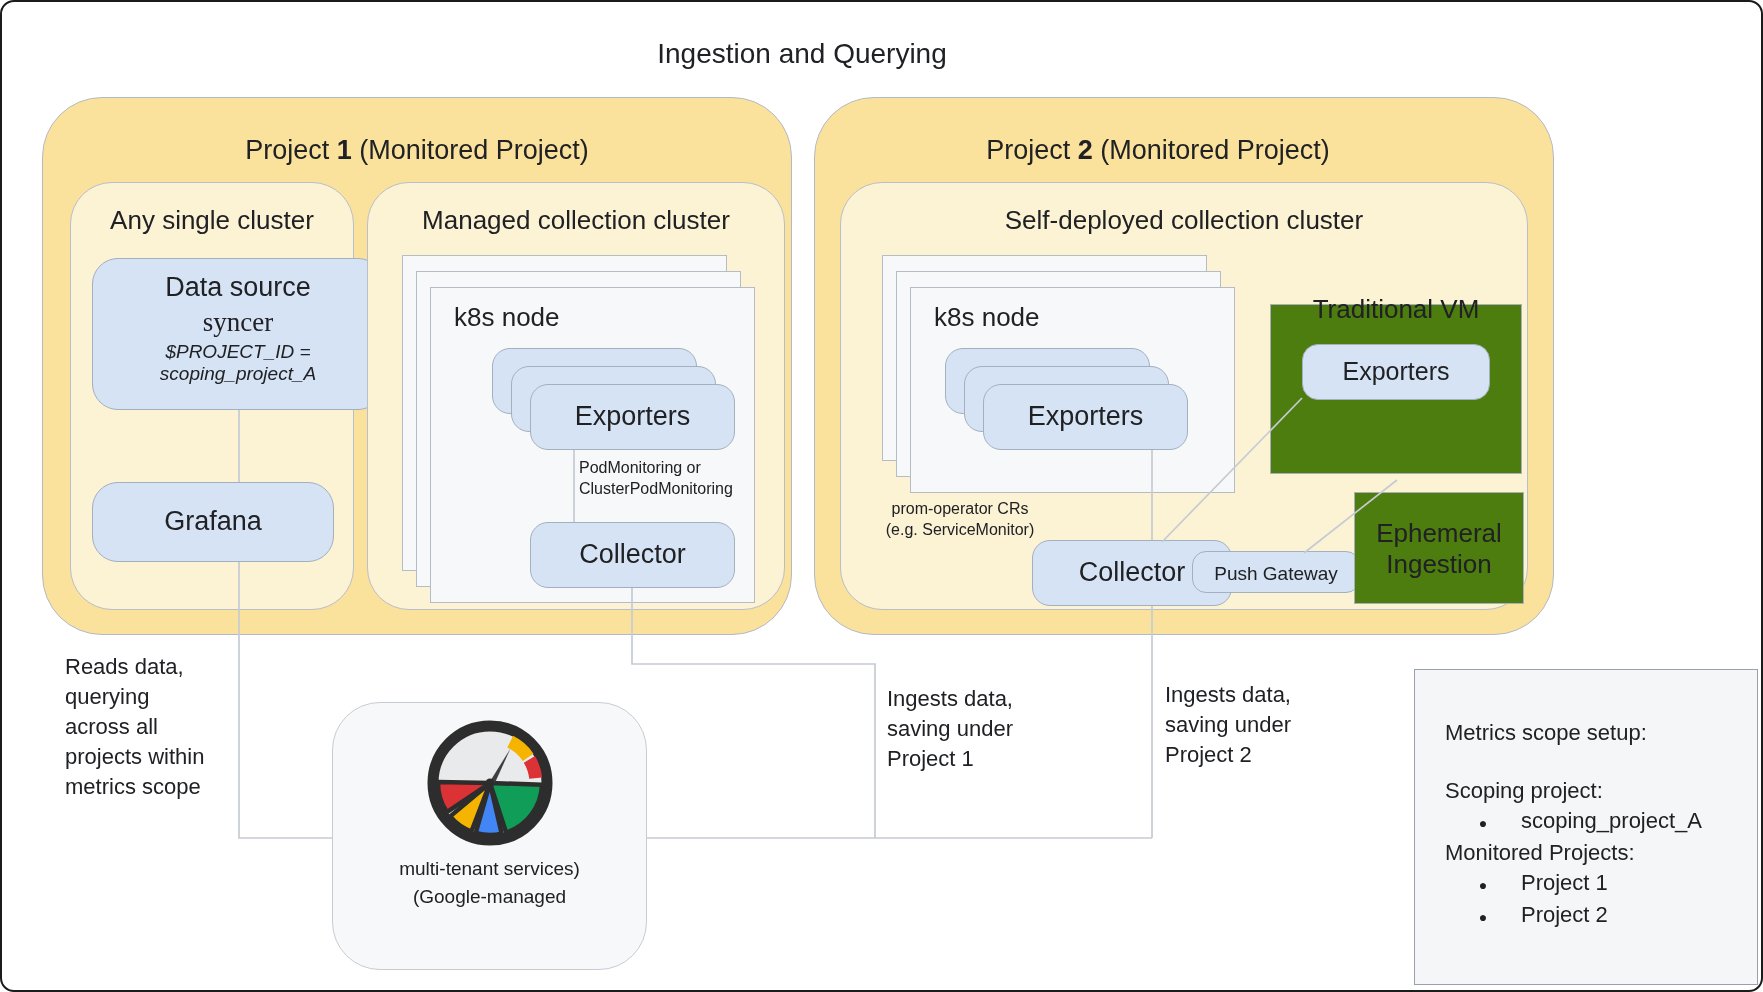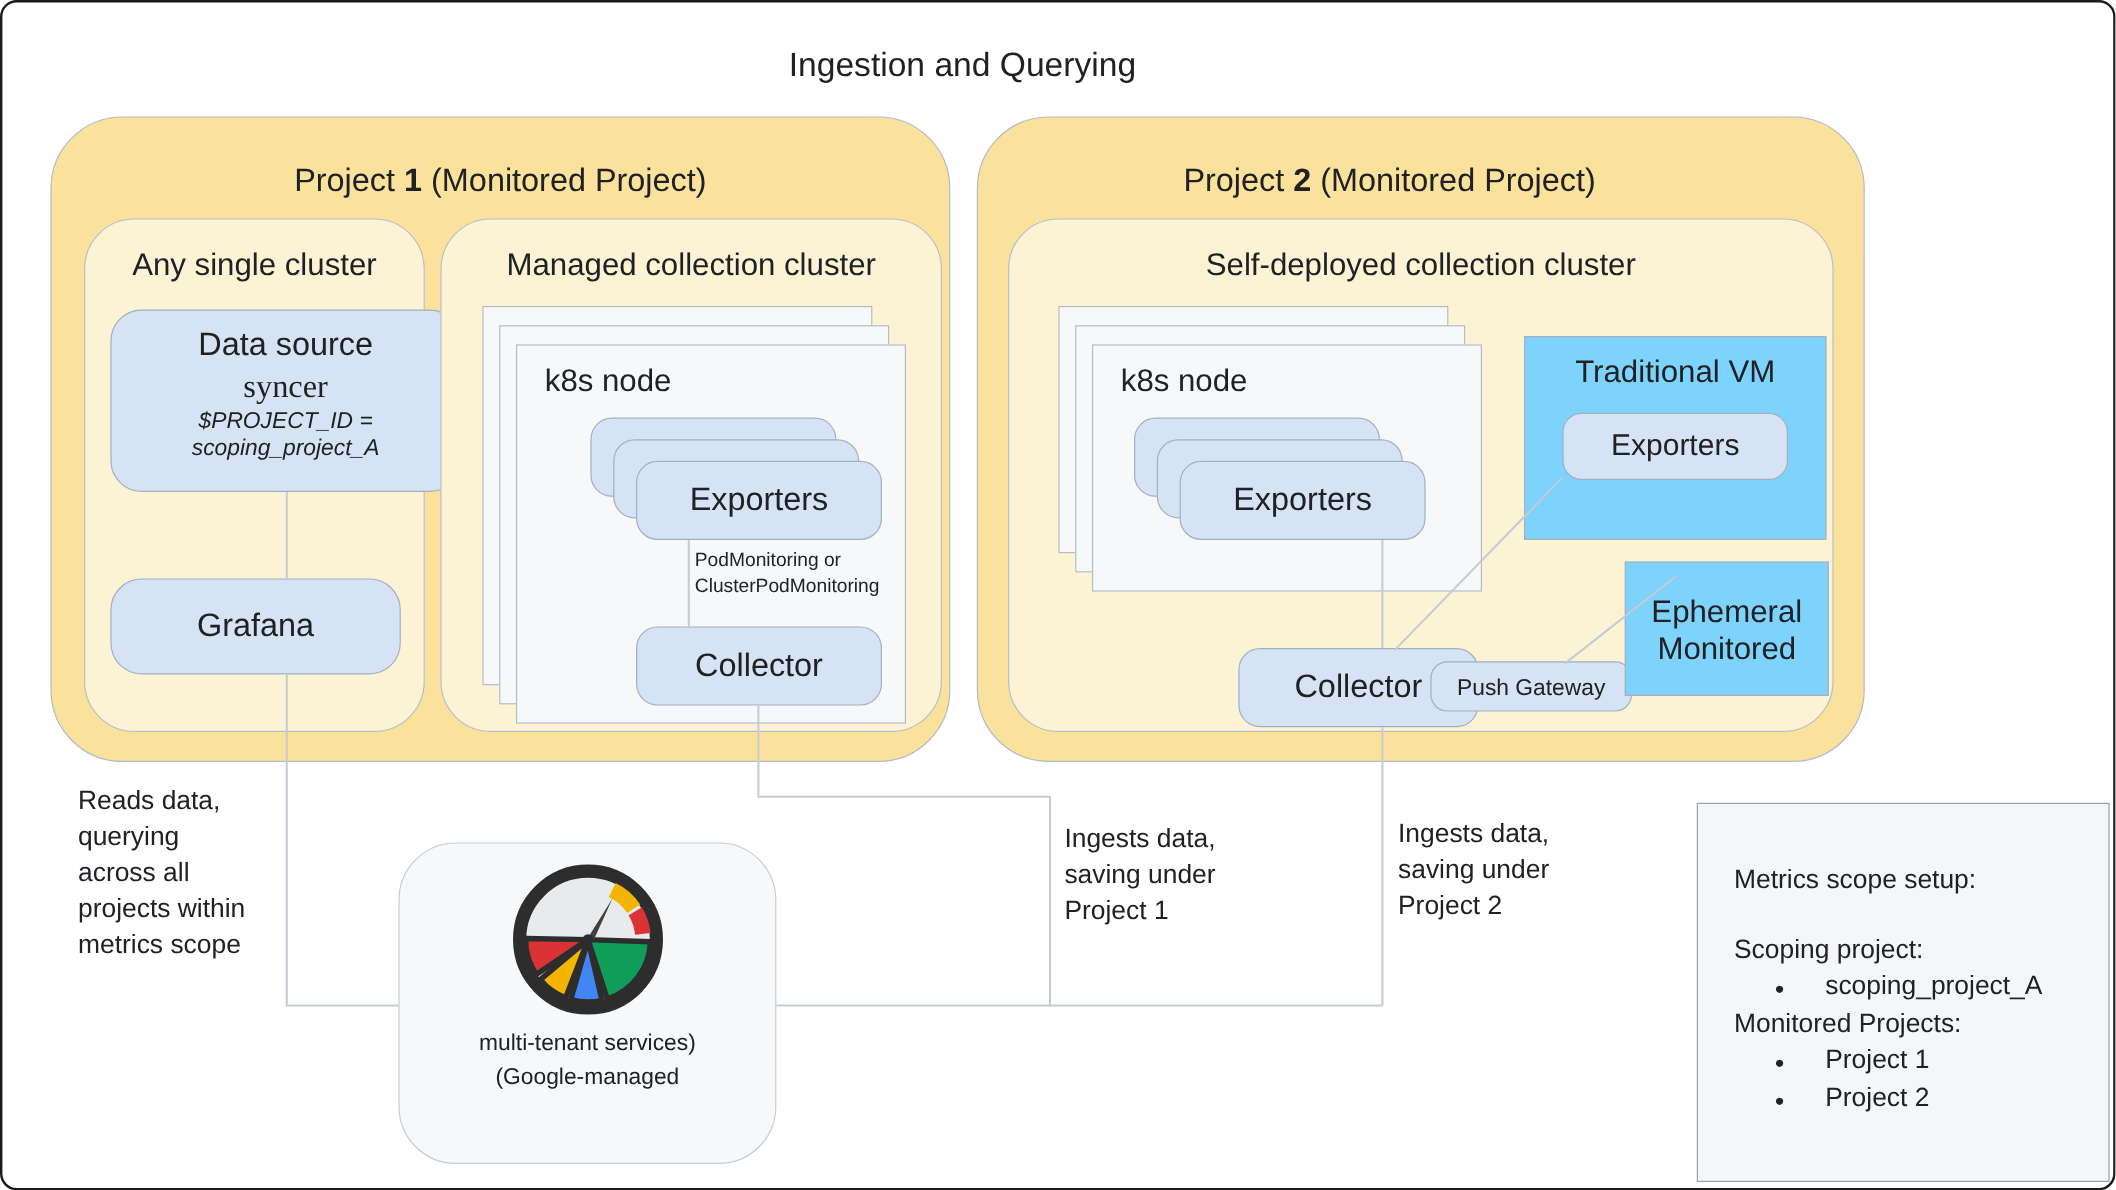--- a/index.html
+++ b/index.html
@@ -5,21 +5,21 @@
   html,body{margin:0;padding:0;background:#fff;}
   .canvas{position:relative;width:1763px;height:992px;background:#ffffff;
     border:2px solid #1b1b1b;border-radius:14px;box-sizing:border-box;overflow:hidden;
     font-family:"Liberation Sans", sans-serif;color:#202124;}
   .abs{position:absolute;box-sizing:border-box;}
   .golden{background:#FAE19C;border:1.5px solid #b3bac6;border-radius:60px;}
   .cream{background:#FCF2D4;border:1.5px solid #b9bfca;border-radius:42px;}
   .bluebox{background:#D5E3F4;border:1.5px solid #A3B0BE;border-radius:26px;}
   .bluebox-sm{background:#D5E3F4;border:1.5px solid #A3B0BE;border-radius:18px;}
   .card{background:#F7F8FA;border:1.5px solid #b6bcc6;}
-  .whitebox{background:#7dd3fc;border:1.5px solid #a9b0bc;}
+  .whitebox{background:#4d7c0f;border:1.5px solid #a9b0bc;margin-top:24px;}
   .graybox{background:#F5F6F8;border:1.5px solid #9aa1ad;}
   .roundpanel{background:#F7F8FA;border:1.5px solid #c7ccd3;border-radius:48px;}
   .title{font-size:28px;}
   .h-project{font-size:27px;}
   .h-cluster{font-size:26px;}
   .label-lg{font-size:27px;}
   .label-md{font-size:25px;}
   .note{font-size:16px;line-height:21px;}
   .annot{font-size:22px;line-height:30px;}
   .ctr{text-align:center;}
@@ -89,37 +89,41 @@
   <div class="abs card" style="left:894px;top:269px;width:325px;height:206px;"></div>
   <div class="abs card" style="left:908px;top:285px;width:325px;height:206px;"></div>
   <div class="abs h-cluster" style="left:932px;top:300px;">k8s node</div>
 
   <div class="abs bluebox-sm" style="left:943px;top:346px;width:205px;height:66px;"></div>
   <div class="abs bluebox-sm" style="left:962px;top:364px;width:205px;height:66px;"></div>
   <div class="abs bluebox-sm ctr" style="left:981px;top:382px;width:205px;height:66px;line-height:63px;">
     <span class="label-lg">Exporters</span>
   </div>
 
+  <div class="abs note ctr" style="left:868px;top:496px;width:180px;">
+    <div>prom-operator CRs</div>
+    <div>(e.g. ServiceMonitor)</div>
+  </div>
 
   <div class="abs bluebox-sm ctr" style="left:1030px;top:538px;width:200px;height:66px;line-height:63px;">
     <span class="label-lg">Collector</span>
   </div>
   <div class="abs bluebox-sm ctr" style="left:1190px;top:549px;width:168px;height:42px;line-height:44px;border-radius:14px;">
     <span style="font-size:19px;">Push Gateway</span>
   </div>
 
   <div class="abs whitebox" style="left:1268px;top:278px;width:252px;height:170px;"></div>
   <div class="abs h-cluster ctr" style="left:1268px;top:292px;width:252px;">Traditional VM</div>
   <div class="abs bluebox-sm ctr" style="left:1300px;top:342px;width:188px;height:56px;line-height:53px;border-radius:16px;">
     <span class="label-md">Exporters</span>
   </div>
 
   <div class="abs whitebox ctr" style="left:1352px;top:466px;width:170px;height:112px;padding-top:25px;">
     <div class="h-cluster">Ephemeral</div>
-    <div class="h-cluster">Monitored</div>
+    <div class="h-cluster">Ingestion</div>
   </div>
 
   <div class="abs annot" style="left:63px;top:650px;">
     <div>Reads data,</div>
     <div>querying</div>
     <div>across all</div>
     <div>projects within</div>
     <div>metrics scope</div>
   </div>
 

